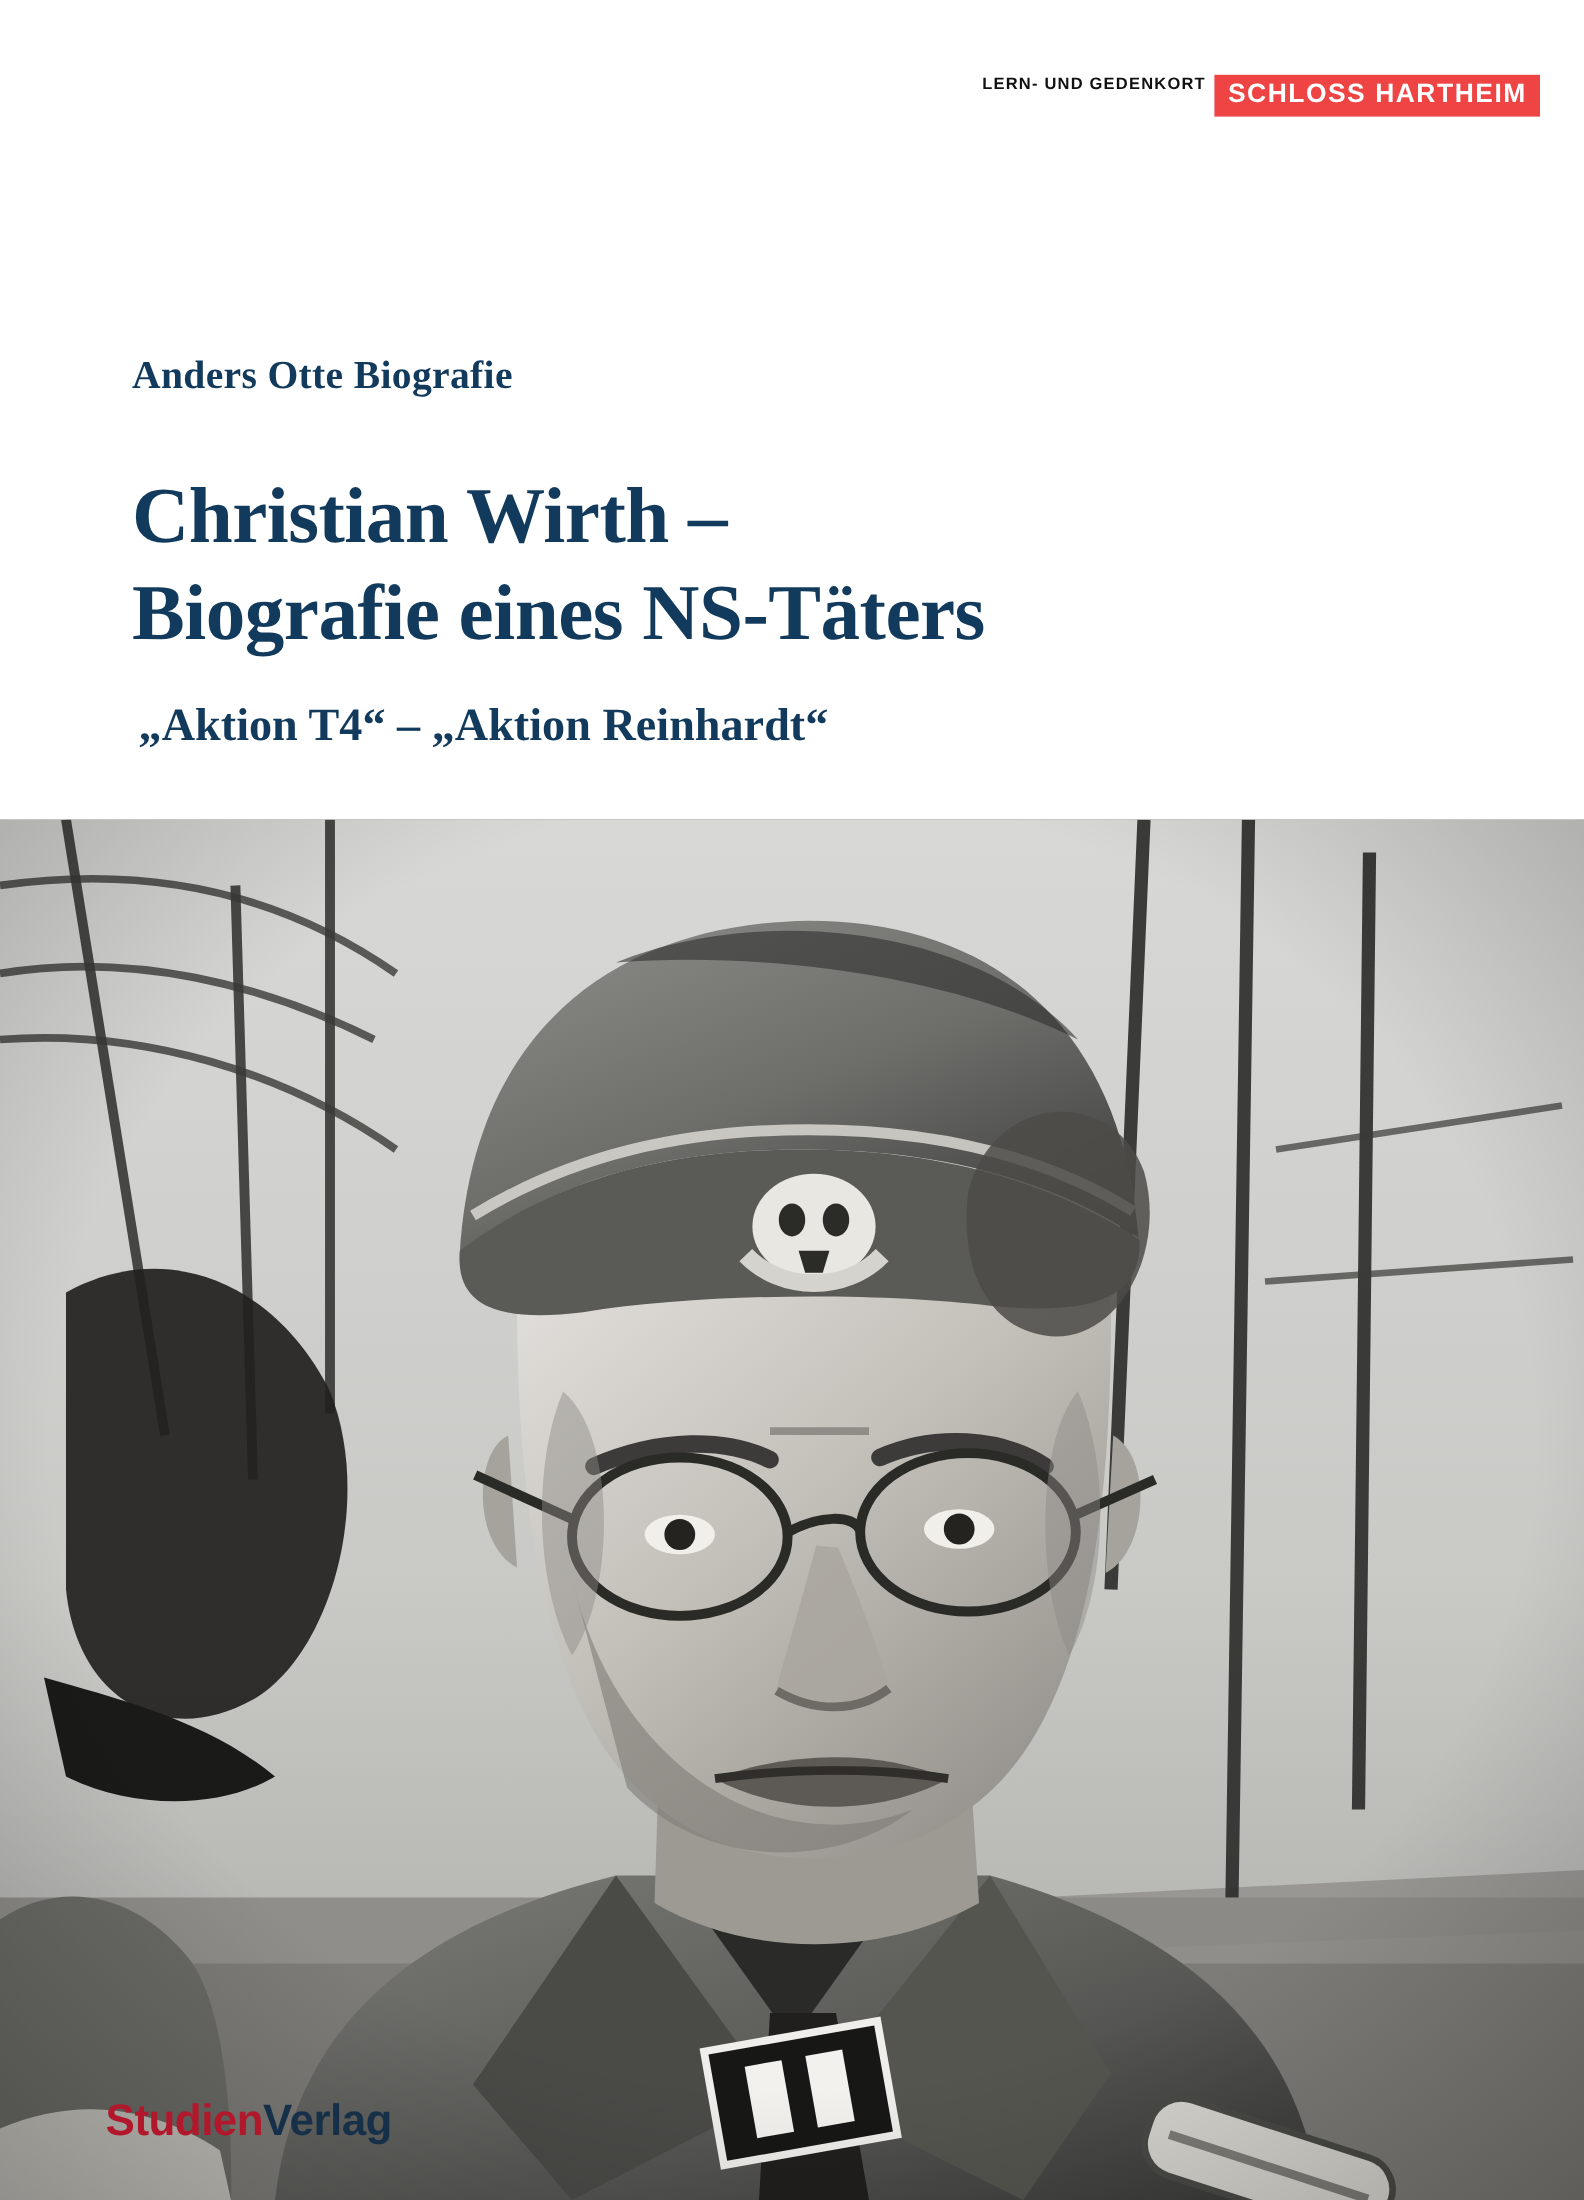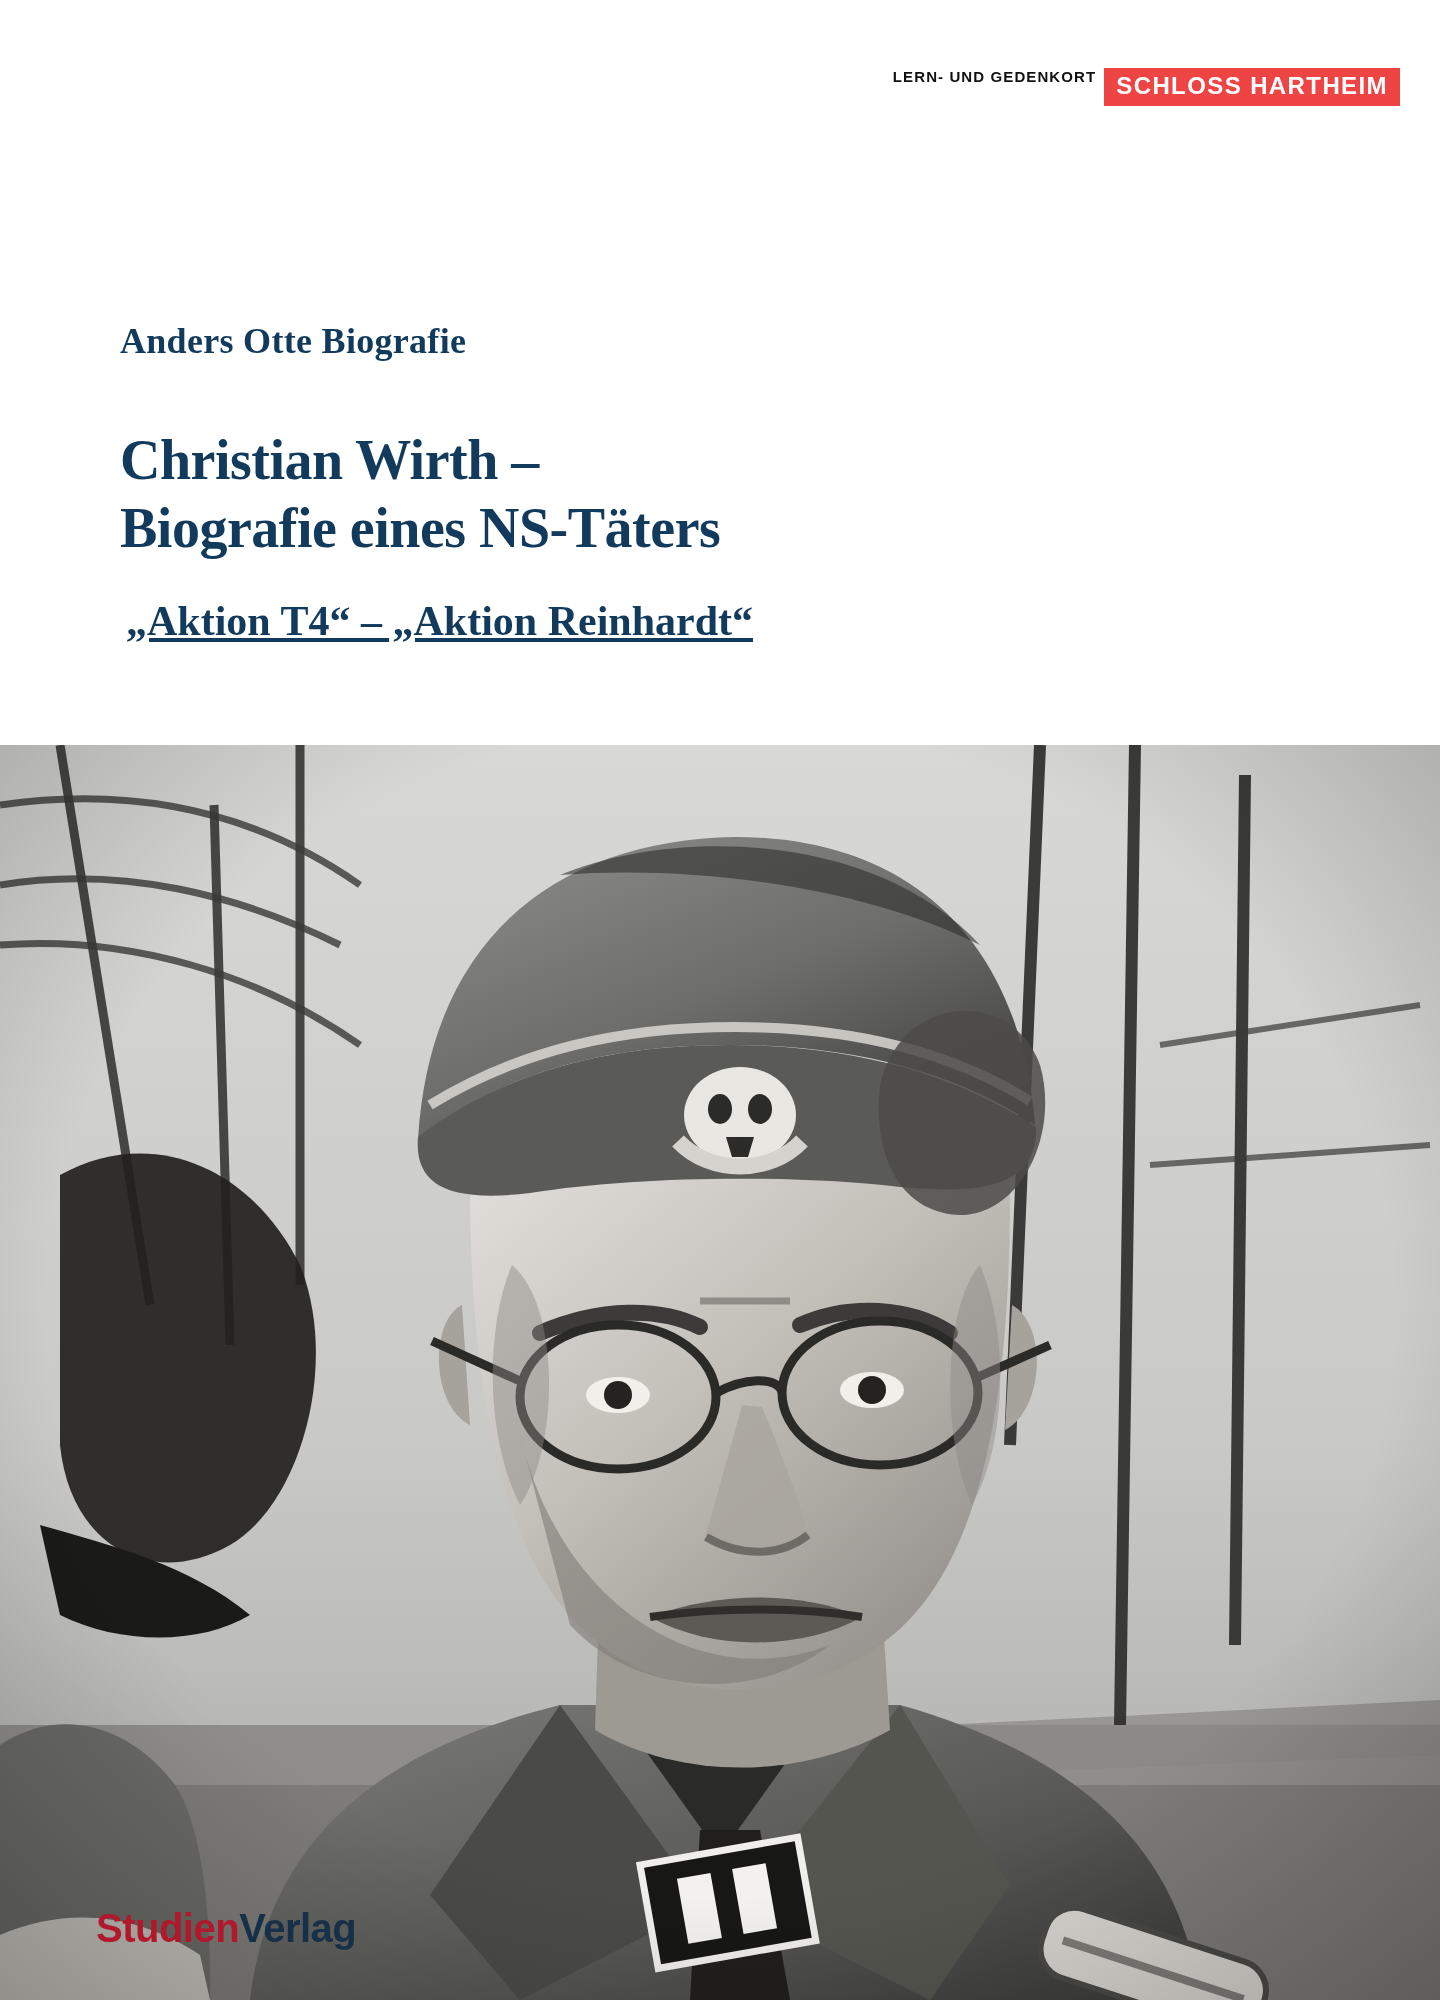--- a/index.html
+++ b/index.html
@@ -57,38 +57,37 @@
     font-family: "Liberation Serif", serif;
     font-weight: bold;
     font-size: 36px;
     color: #123a5c;
     letter-spacing: 0.3px;
     margin: 0 0 64px 0;
   }
   .main-title {
     font-family: "Liberation Serif", serif;
     font-weight: bold;
-    font-size: 56px;
+    font-size: 72px;
     line-height: 1.22;
     color: #123a5c;
     margin: 0 0 34px 0;
     letter-spacing: -0.5px;
   }
   .main-title .line {
     display: block;
   }
   .subtitle {
     font-family: "Liberation Serif", serif;
     font-weight: bold;
     font-size: 42px;
     color: #123a5c;
     margin: 0;
     padding-left: 6px;
     letter-spacing: 0px;
-    text-decoration: underline;
   }
 
   
   .photo {
     position: absolute;
     left: 0;
     top: 745px;
     width: 1440px;
     height: 1255px;
     overflow: hidden;

